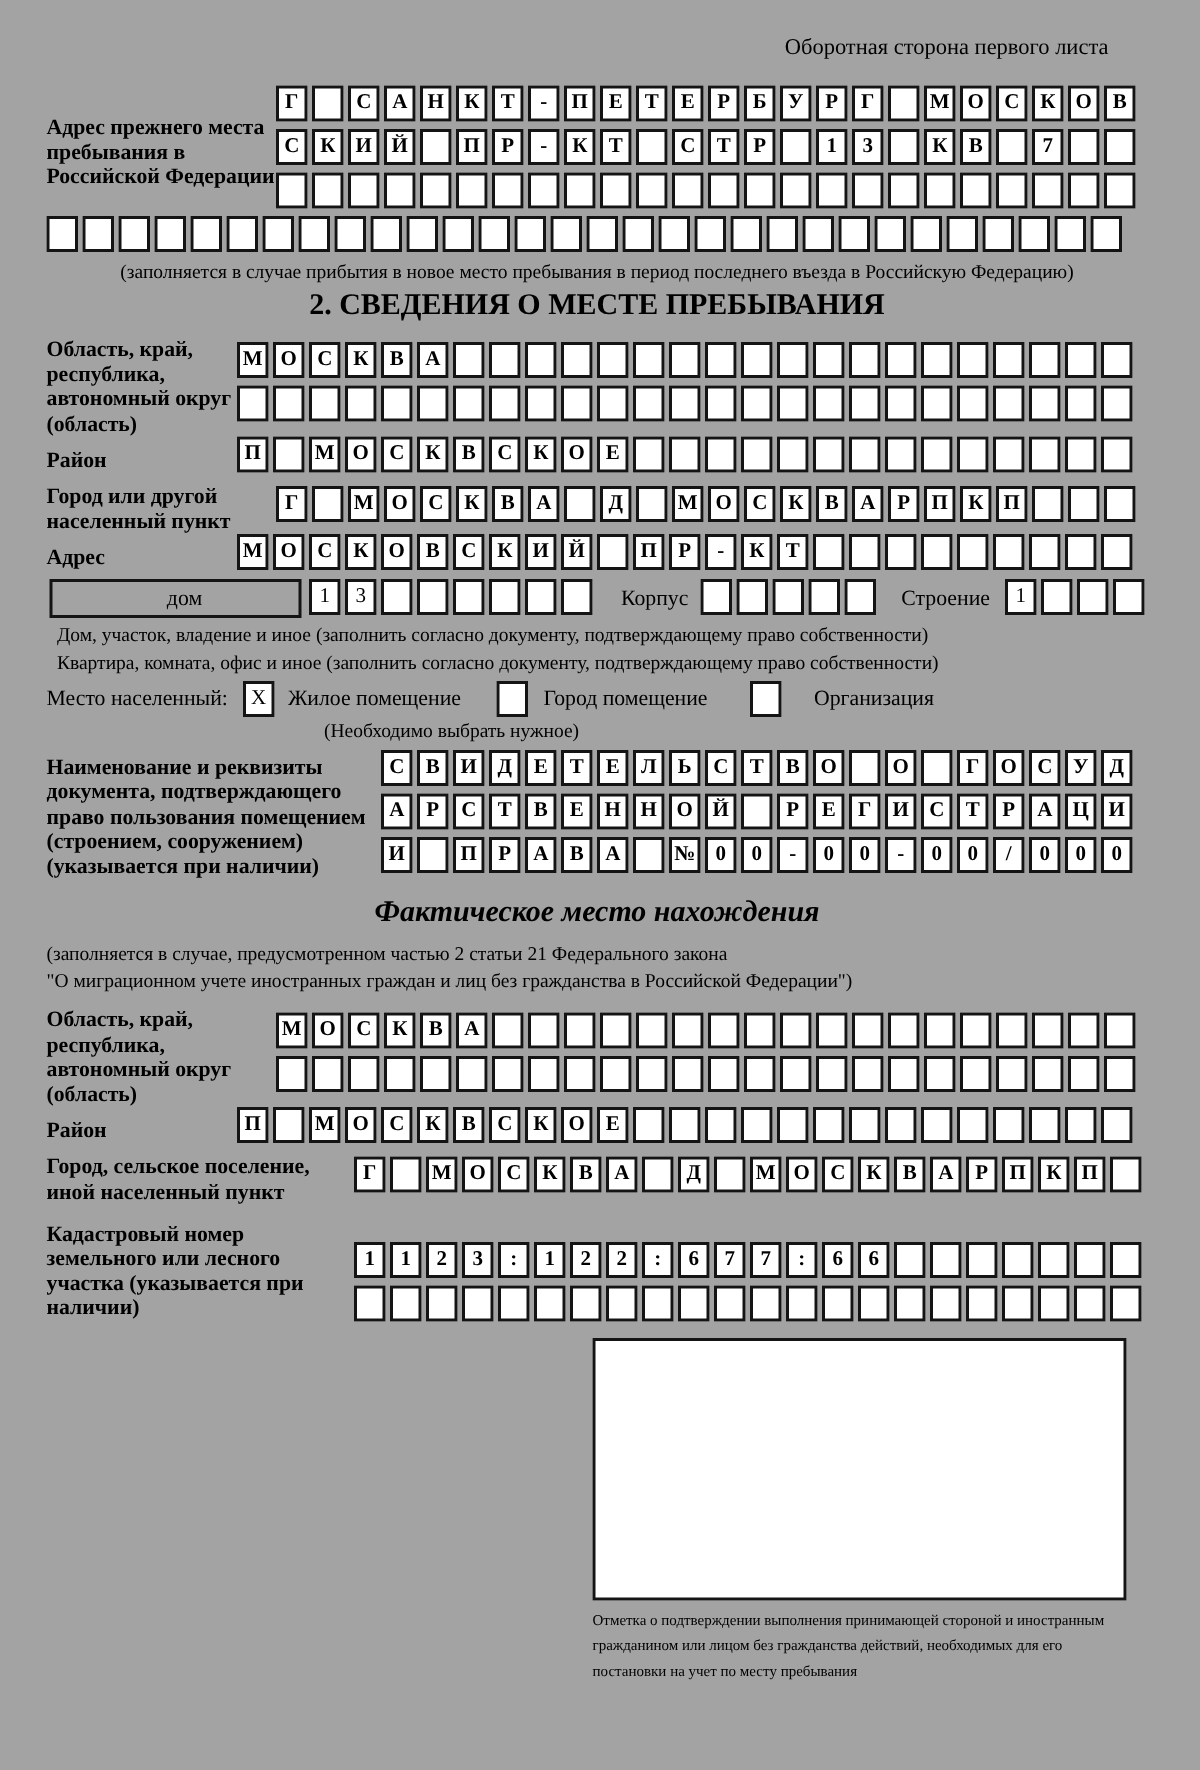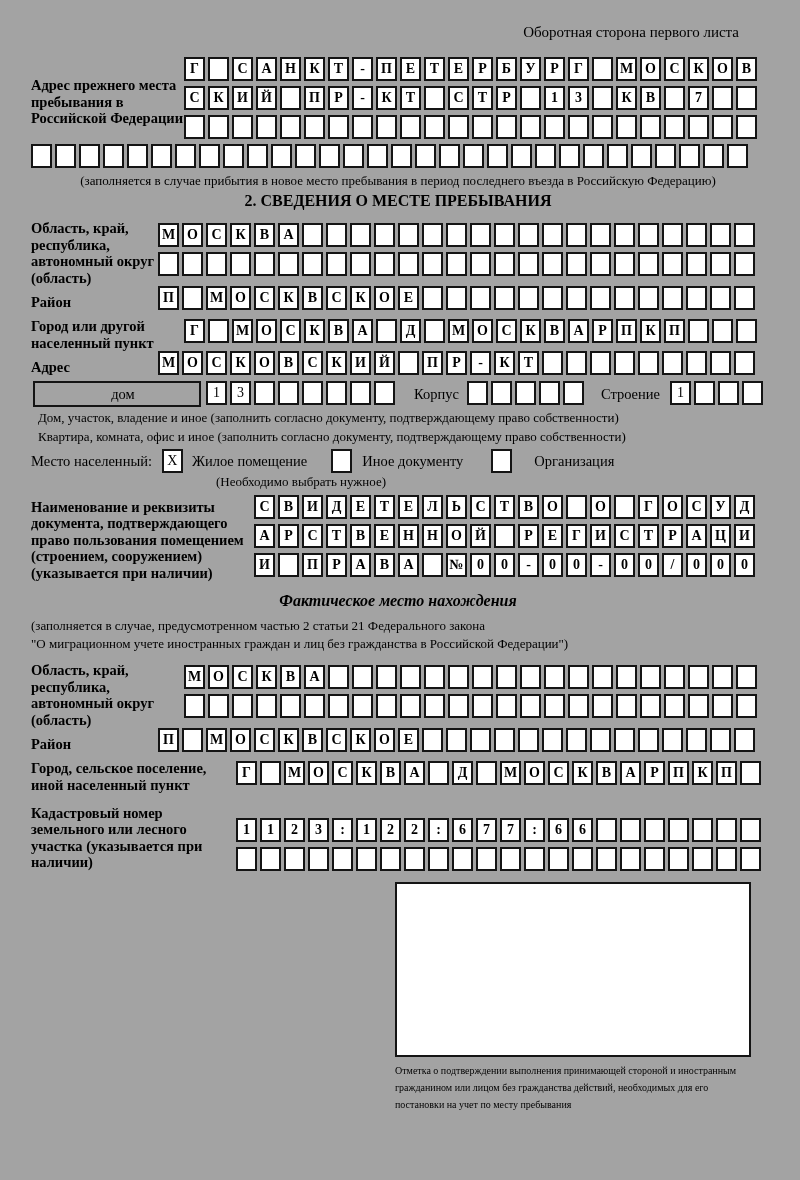--- a/index.html
+++ b/index.html
@@ -42,21 +42,21 @@
   .fboxes { flex: none; }
   .mt16 { margin-top: 16px; }
   .note {
     font-size: 13px; line-height: 15px;
     text-align: center;
     margin: 1px 0 4px 0;
   }
   .note-left { text-align: left; padding-left: 7px; }
   .sec-title {
     text-align: center; font-weight: bold;
-    font-size: 16px; margin: 4px 0 7px 0;
+    font-size: 20px; margin: 4px 0 7px 0;
   }
   .longbox {
     display: inline-block;
     height: 26px; border: 2px solid #141414;
     text-align: center; font-size: 14.5px; line-height: 22px;
     vertical-align: top; margin-right: 5px; padding-left: 12px;
   }
   .domrow, .kvrow { white-space: nowrap; line-height: 0; margin: 1px 0 3px 2px; height: 26px; }
   .inline-lbl {
     display: inline-block; font-size: 14.5px; line-height: 26px;
@@ -118,21 +118,21 @@
   </div>
   <div class="note note-left">Дом, участок, владение и иное (заполнить согласно документу, подтверждающему право собственности)</div>
 
   <div class="note note-left">Квартира, комната, офис и иное (заполнить согласно документу, подтверждающему право собственности)</div>
 
   <div class="chkrow">
     <span style="margin-right:10px;">Место населенный:</span>
     <span class="cell">X</span>
     <span style="margin:0 24px 0 9px;">Жилое помещение</span>
     <span class="cell"></span>
-    <span style="margin:0 28px 0 10px;">Иное документу</span>
+    <span style="margin:0 28px 0 10px;">Город помещение</span>
     <span class="cell"></span>
     <span style="margin:0 0 0 22px;">Организация</span>
   </div>
   <div class="chk-note">(Необходимо выбрать нужное)</div>
 
   <div class="frow">
     <div class="flabel w223">Наименование и реквизиты документа, подтверждающего право пользования помещением (строением, сооружением) (указывается при наличии)</div>
     <div class="fboxes">
       <div class="boxrow"><span class="cell">С</span><span class="cell">В</span><span class="cell">И</span><span class="cell">Д</span><span class="cell">Е</span><span class="cell">Т</span><span class="cell">Е</span><span class="cell">Л</span><span class="cell">Ь</span><span class="cell">С</span><span class="cell">Т</span><span class="cell">В</span><span class="cell">О</span><span class="cell"></span><span class="cell">О</span><span class="cell"></span><span class="cell">Г</span><span class="cell">О</span><span class="cell">С</span><span class="cell">У</span><span class="cell">Д</span></div>
       <div class="boxrow"><span class="cell">А</span><span class="cell">Р</span><span class="cell">С</span><span class="cell">Т</span><span class="cell">В</span><span class="cell">Е</span><span class="cell">Н</span><span class="cell">Н</span><span class="cell">О</span><span class="cell">Й</span><span class="cell"></span><span class="cell">Р</span><span class="cell">Е</span><span class="cell">Г</span><span class="cell">И</span><span class="cell">С</span><span class="cell">Т</span><span class="cell">Р</span><span class="cell">А</span><span class="cell">Ц</span><span class="cell">И</span></div>

